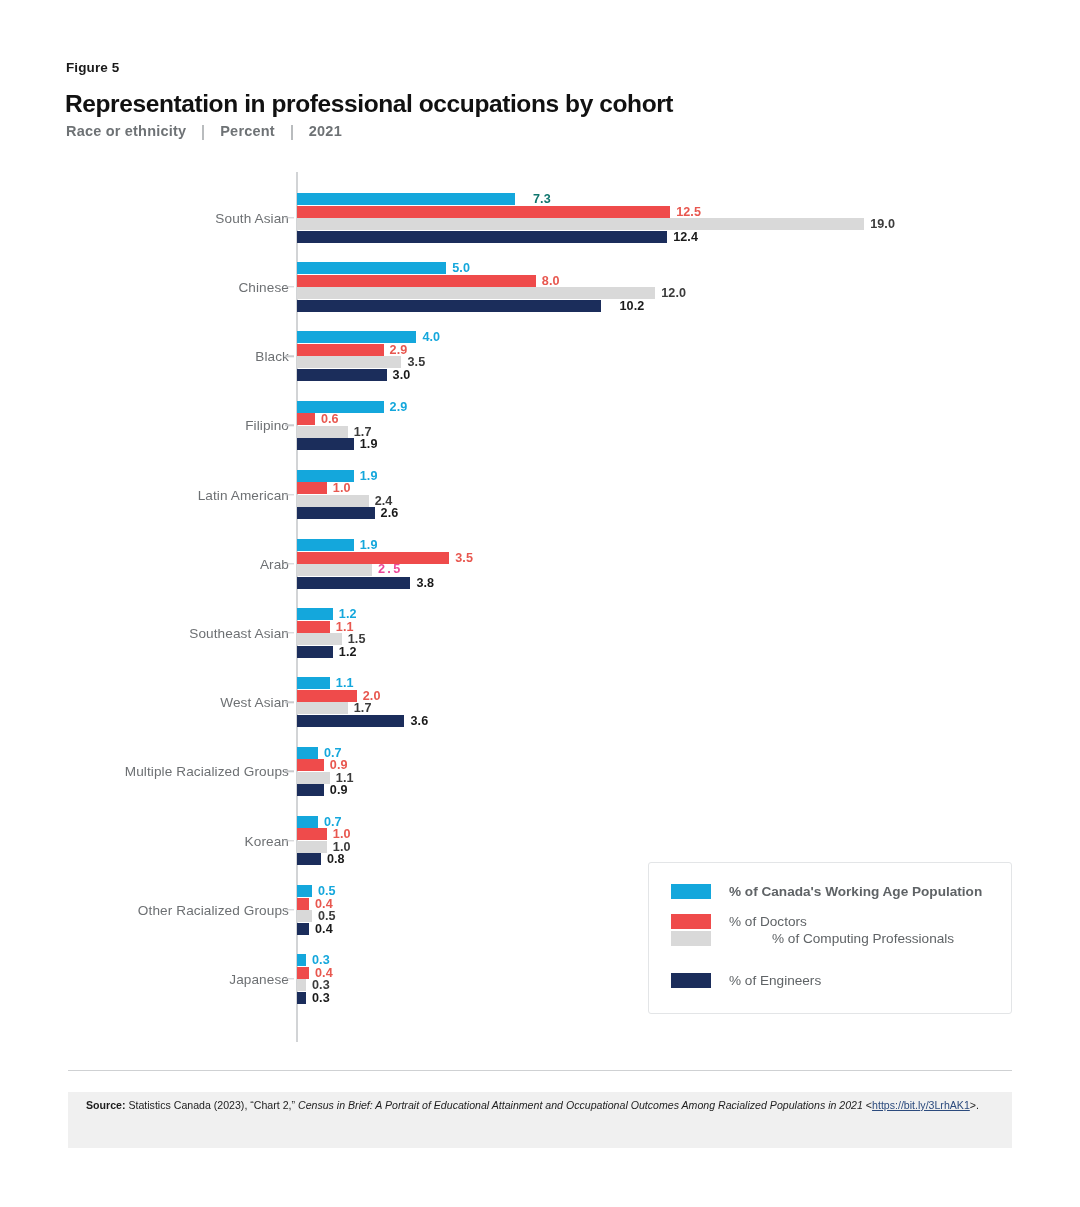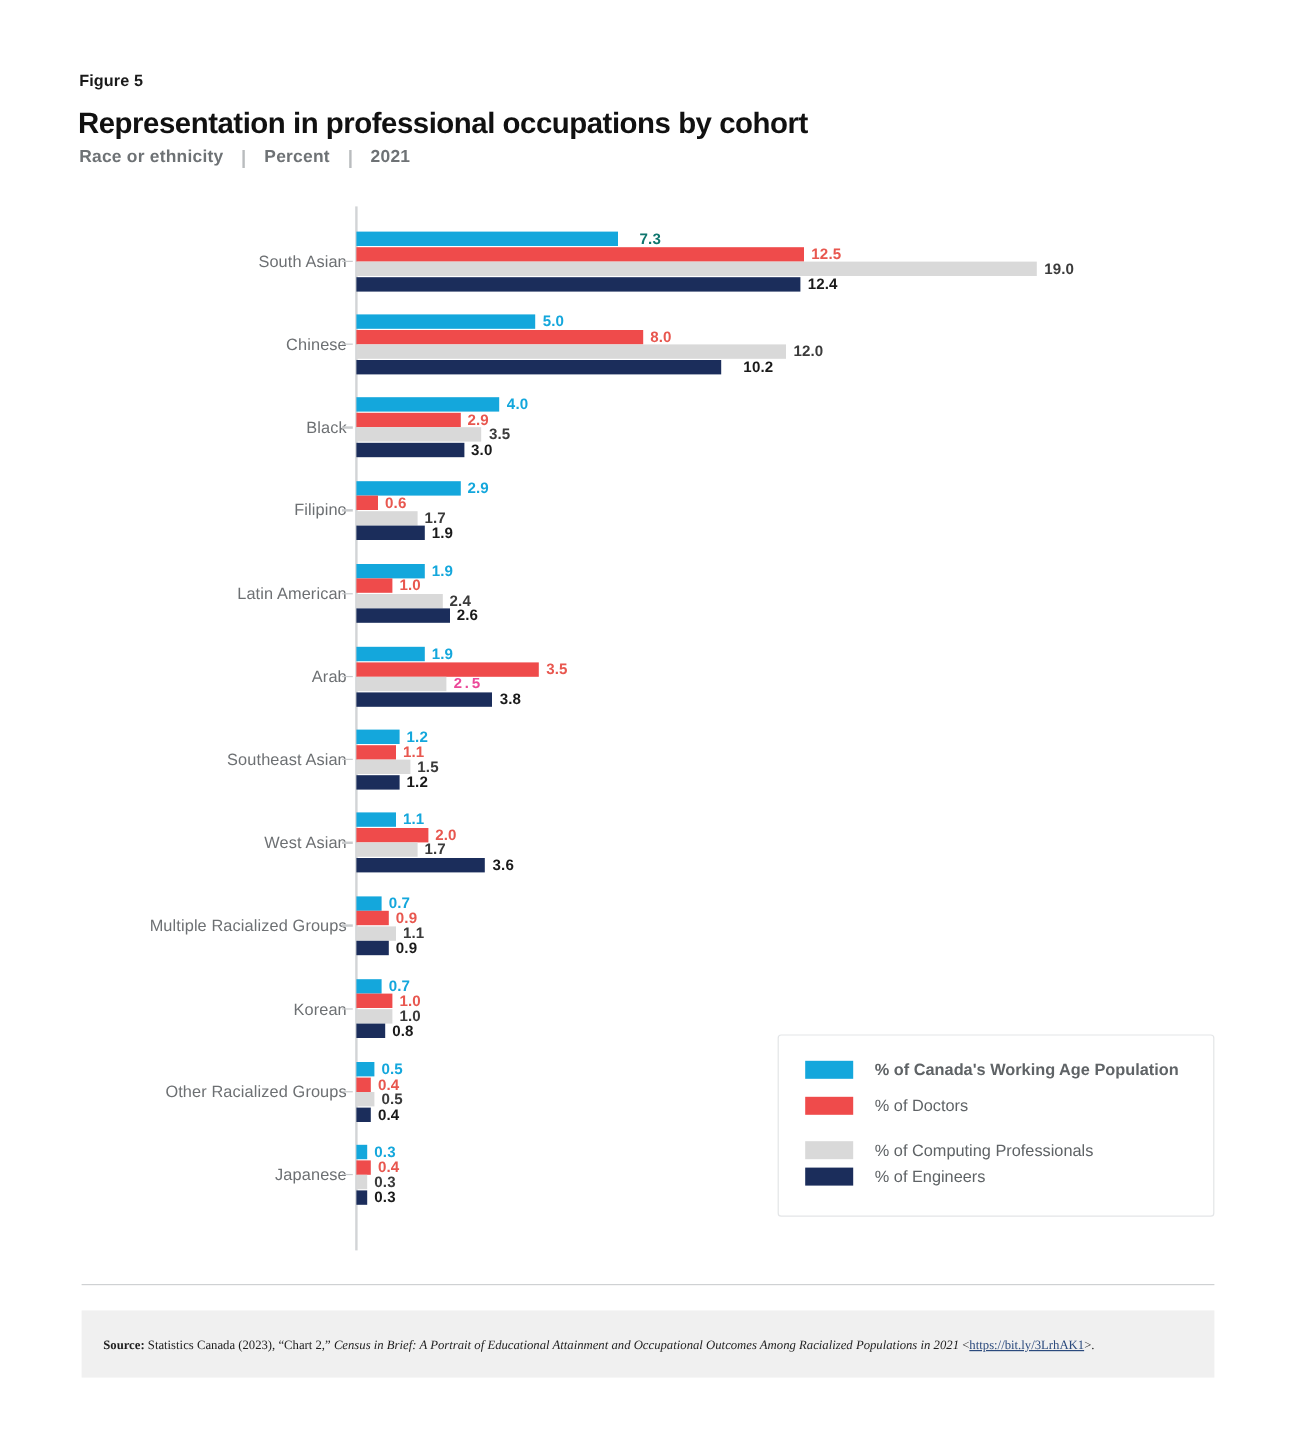--- a/index.html
+++ b/index.html
@@ -79,22 +79,22 @@
   
   .rule {
     position: absolute; left: 68px; top: 1070px;
     width: 944px; height: 1px; background: #cfd1d3;
   }
   .source-box {
     position: absolute; left: 68px; top: 1092px;
     width: 944px; height: 56px; background: #f0f0f0;
   }
   .source-text {
-    position: absolute; left: 18px; top: 22px; right: 14px;
-    font-size: 10.6px; line-height: 1.55; color: #1d1d1d; font-family: Liberation Serif, serif;
+    position: absolute; left: 18px; top: 5px; right: 14px;
+    font-size: 10.6px; line-height: 1.55; color: #1d1d1d;
   }
   .source-text b { font-weight: 700; }
   .source-text i { font-style: italic; }
   .source-link { color: #2b4a7d; text-decoration: underline; }
 </style>
 </head>
 <body>
 
 <div class="page">
 
@@ -358,21 +358,21 @@
   <div class="legend">
     <div id="legend-host">
         <div class="legend-item" style="top: 21px; font-weight: bold;">
           <span class="swatch" style="background: rgb(20, 167, 220);"></span>
           <span class="legend-text">% of Canada's Working Age Population</span>
         </div>
         <div class="legend-item" style="top: 50.5px;">
           <span class="swatch" style="background: rgb(239, 75, 75);"></span>
           <span class="legend-text">% of Doctors</span>
         </div>
-        <div class="legend-item" style="top: 88px;">
+        <div class="legend-item" style="top: 68px; gap: 43px;">
           <span class="swatch" style="background: rgb(217, 217, 217);"></span>
           <span class="legend-text">% of Computing Professionals</span>
         </div>
         <div class="legend-item" style="top: 109.5px;">
           <span class="swatch" style="background: rgb(27, 45, 91);"></span>
           <span class="legend-text">% of Engineers</span>
         </div>
       </div>
   </div>
 

